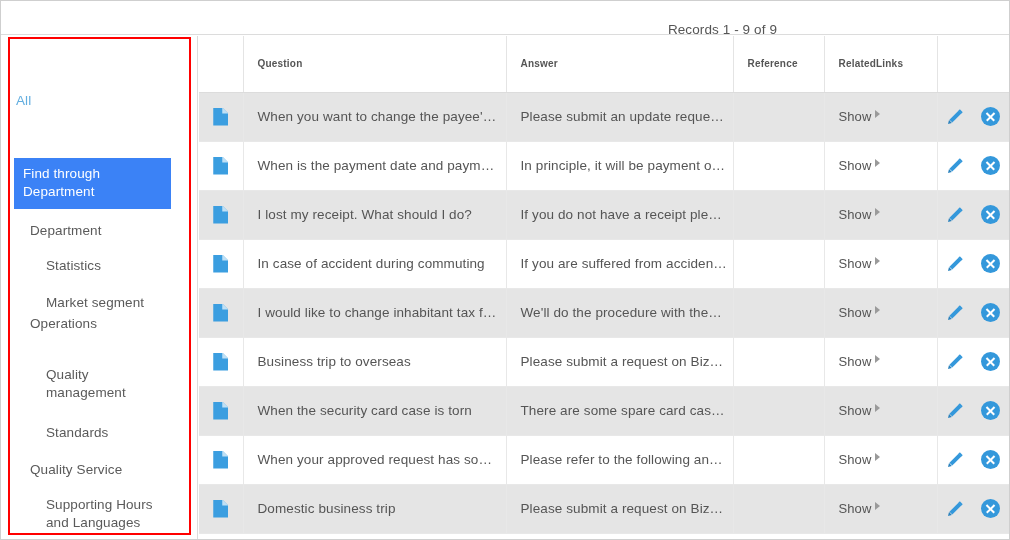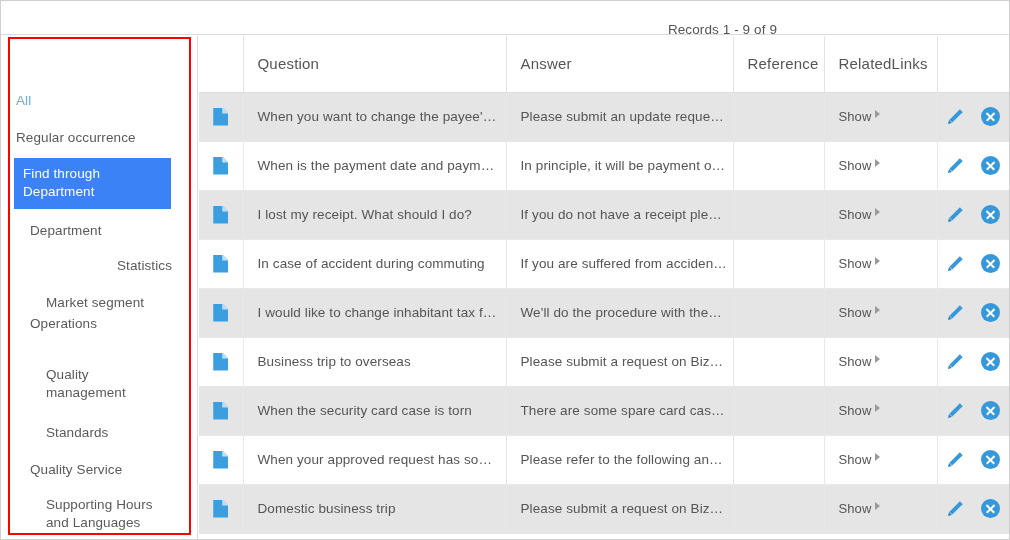--- a/index.html
+++ b/index.html
@@ -100,31 +100,31 @@
     height: 504px;
     overflow: hidden;
   }
   table#grid {
     border-collapse: collapse;
     table-layout: fixed;
     width: 810px;
     font-size: 13.5px;
   }
   table#grid th {
-    font-weight: normal;
+    font-weight: bold;
     color: #555555;
     text-align: left;
     height: 56px;
     background: #ffffff;
     border-right: 1px solid #e4e4e4;
     border-bottom: 1px solid #dcdcdc;
     padding: 0 0 0 14px;
     box-sizing: border-box;
     vertical-align: middle;
-    font-size: 15px;
+    font-size: 10px;
     letter-spacing: .2px;
   }
   table#grid th.c-icon { padding: 0; }
   table#grid th.c-act  { border-right: none; }
 
   table#grid td {
     height: 49px;
     border-right: 1px solid #e8e8e8;
     border-bottom: 1px solid #e8e8e8;
     padding: 0 0 0 14px;
@@ -218,24 +218,23 @@
 <body>
 
 <div id="app">
 
   <div id="topbar">
     <div id="records-count">Records 1 - 9 of 9</div>
   </div>
 
   <div id="sidebar">
       <div class="nav-item link" style="top: 56px; left: 14px; width: 156px;">All</div>
-      <div class="nav-item " style="top: 93px; left: 14px; width: 156px;">Regular occurrence</div>
       <div class="nav-item selected" style="top: 122px; left: 12px; width: 157px;">Find through Department</div>
       <div class="nav-item " style="top: 186px; left: 28px; width: 142px;">Department</div>
-      <div class="nav-item " style="top: 221px; left: 44px; width: 126px; text-align: right;">Statistics</div>
+      <div class="nav-item " style="top: 221px; left: 44px; width: 126px;">Statistics</div>
       <div class="nav-item " style="top: 258px; left: 44px; width: 126px;">Market segment</div>
       <div class="nav-item " style="top: 279px; left: 28px; width: 142px;">Operations</div>
       <div class="nav-item " style="top: 330px; left: 44px; width: 126px;">Quality management</div>
       <div class="nav-item " style="top: 388px; left: 44px; width: 126px;">Standards</div>
       <div class="nav-item " style="top: 425px; left: 28px; width: 142px;">Quality Service</div>
       <div class="nav-item " style="top: 460px; left: 44px; width: 126px;">Supporting Hours and Languages</div>
     </div>
 
   <div id="red-box"></div>
 

